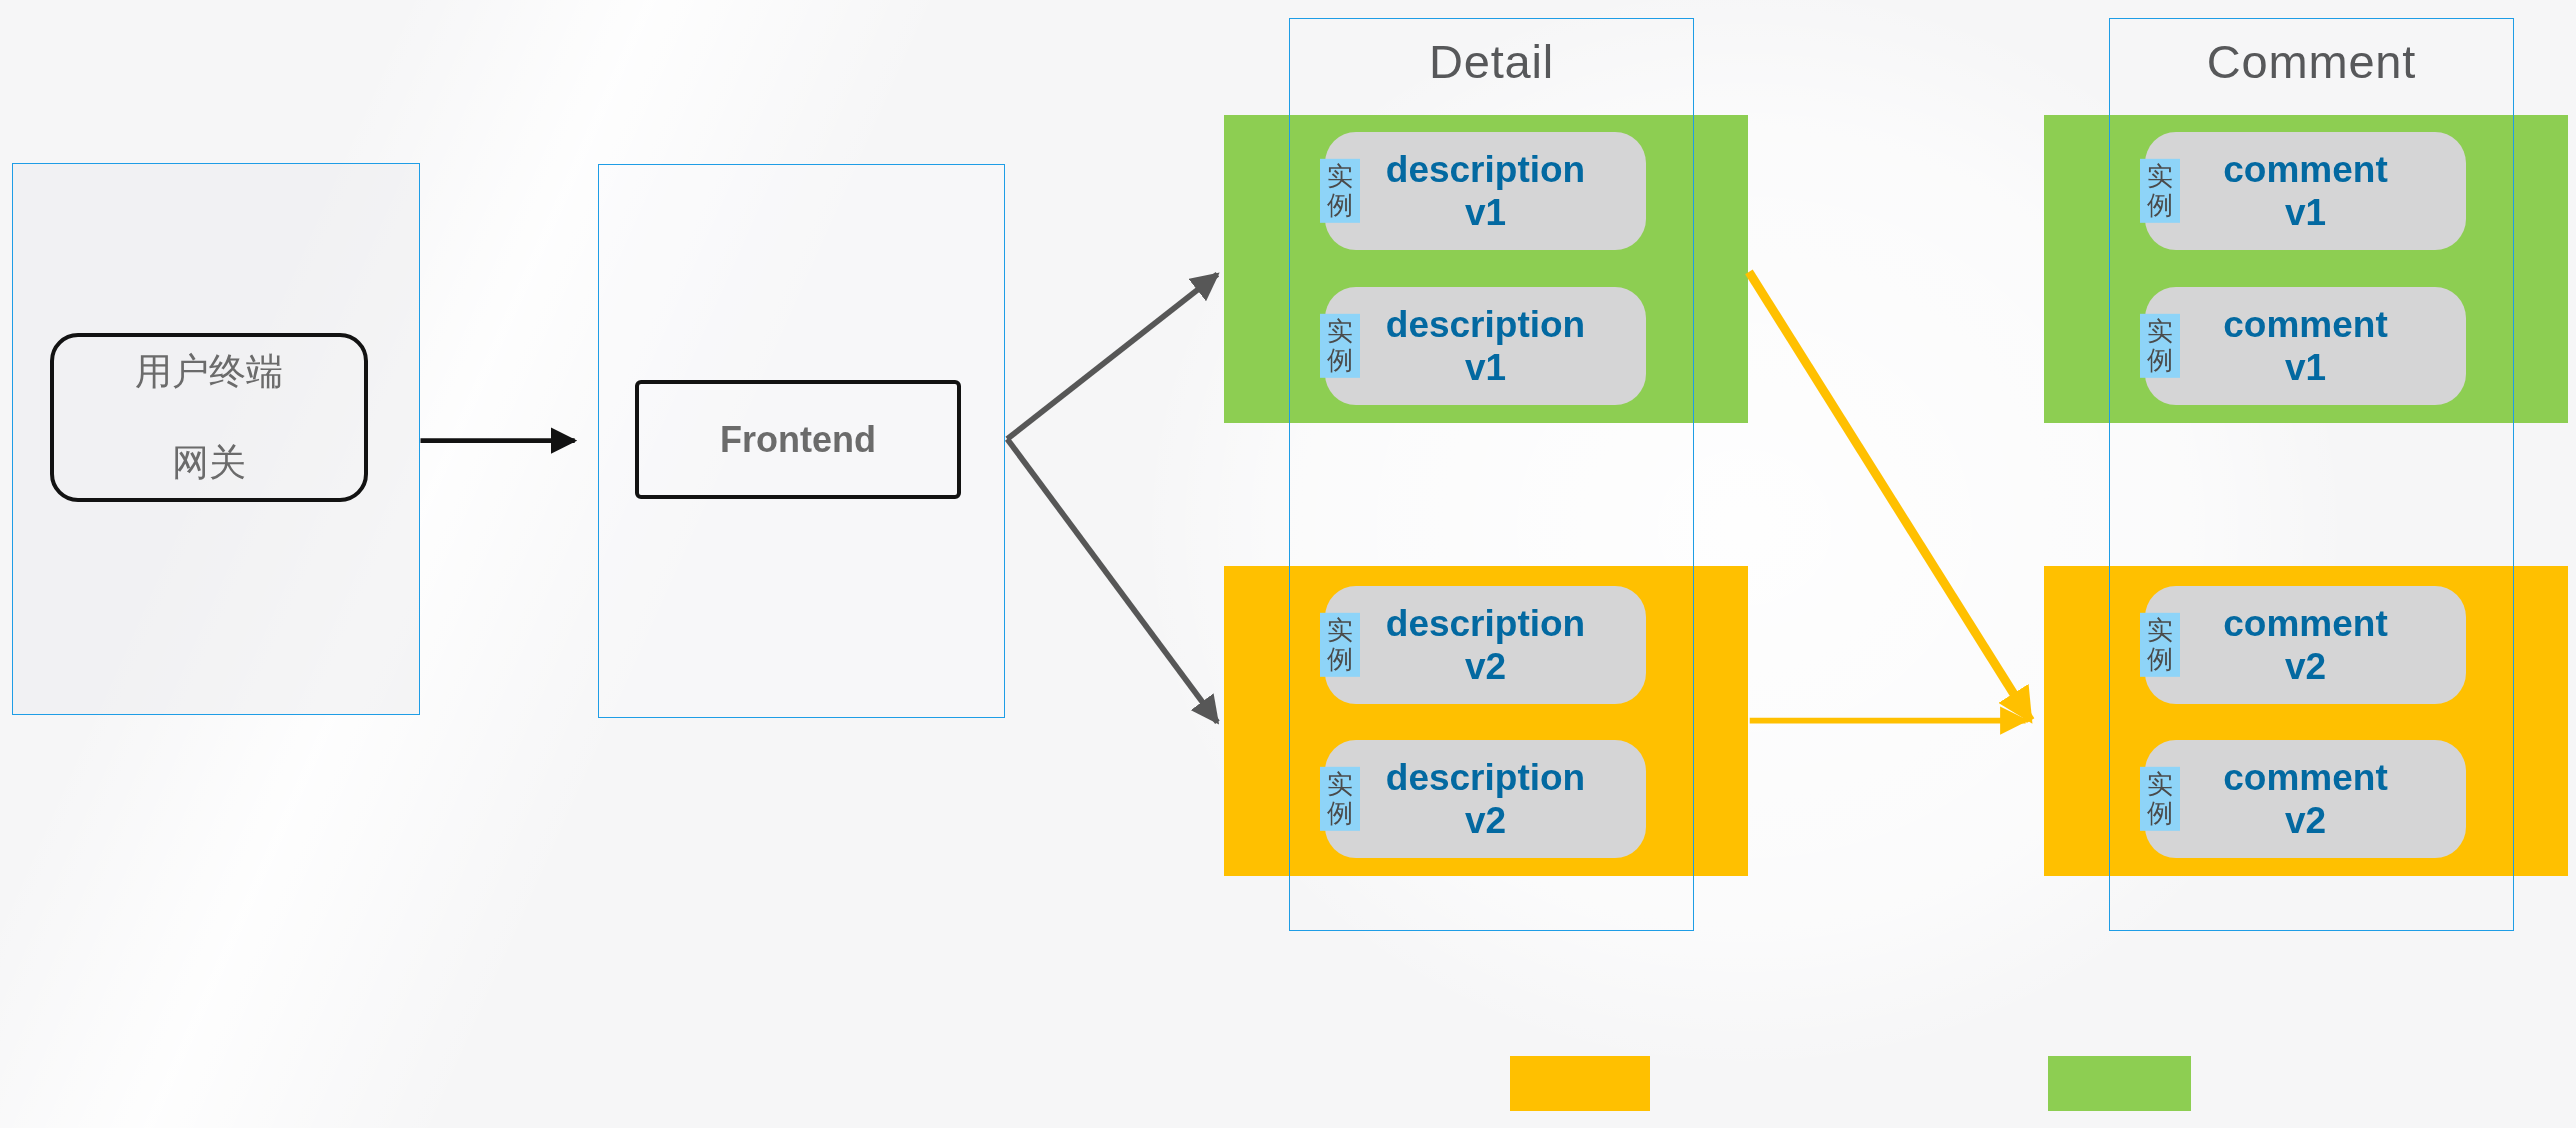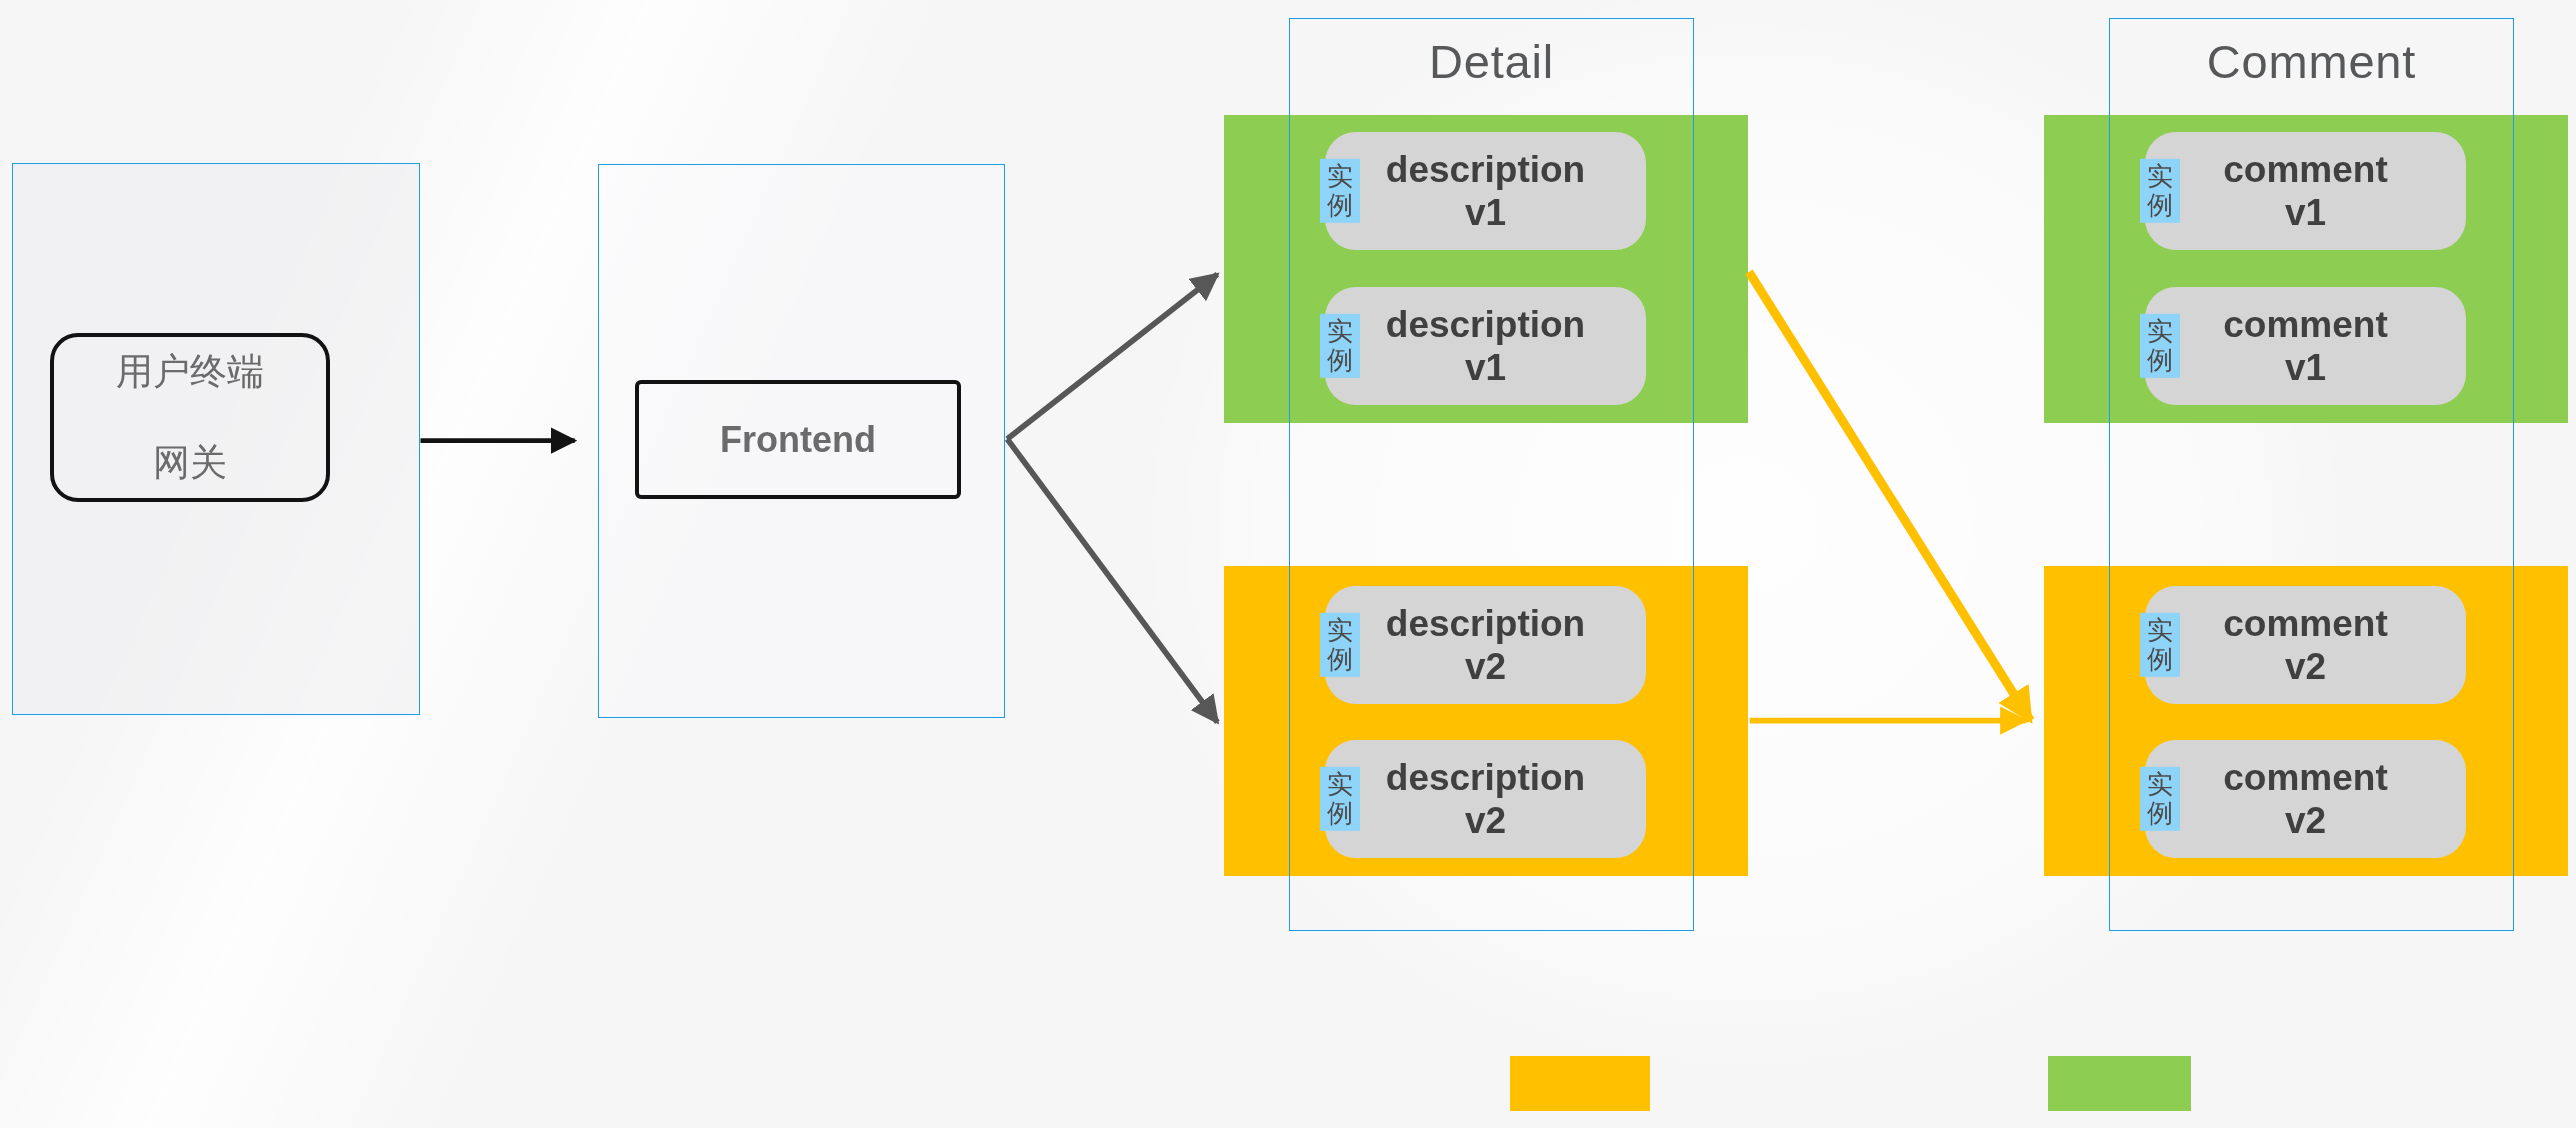--- a/index.html
+++ b/index.html
@@ -57,35 +57,35 @@
   #title-detail {left:1289px;top:34px;width:405px;}
   #title-comment{left:2109px;top:34px;width:405px;}
 
   
   .node{
     position:absolute;z-index:5;box-sizing:border-box;
     border:4px solid #121212;border-radius:28px;
     display:flex;flex-direction:column;align-items:center;justify-content:center;
     color:#6B6B6B;
   }
-  #node-gateway{left:50px;top:333px;width:280px;height:169px;font-size:37px;gap:41px;background:transparent;}
+  #node-gateway{left:50px;top:333px;width:318px;height:169px;font-size:37px;gap:41px;background:transparent;}
   #node-frontend{left:635px;top:380px;width:326px;height:119px;font-size:36px;font-weight:bold;background:transparent;border-radius:6px;}
 
   
   .cards{position:absolute;z-index:6;display:flex;flex-direction:column;}
   #cards-detail-hangzhou {left:1325px;top:132px;width:321px;gap:37px;}
   #cards-detail-beijing  {left:1325px;top:586px;width:321px;gap:36px;}
   #cards-comment-hangzhou{left:2145px;top:132px;width:321px;gap:37px;}
   #cards-comment-beijing {left:2145px;top:586px;width:321px;gap:36px;}
   .card{
     position:relative;height:118px;border-radius:31px;background:var(--card-bg);
     display:flex;align-items:center;justify-content:center;
   }
   .card-label{
-    text-align:center;font-size:37px;font-weight:bold;color:#404040;line-height:43px;
+    text-align:center;font-size:37px;font-weight:bold;color:#0369a1;line-height:43px;
   }
   .tag{
     position:absolute;left:-4.9px;top:50%;transform:translateY(-50%);
     width:40px;padding:3.2px 0;background:var(--tag-blue);
     display:flex;flex-direction:column;align-items:center;
     font-size:26px;line-height:29px;color:#4A4A4A;
     font-family:"DejaVu Serif","Liberation Serif",serif;
   }
 
   

